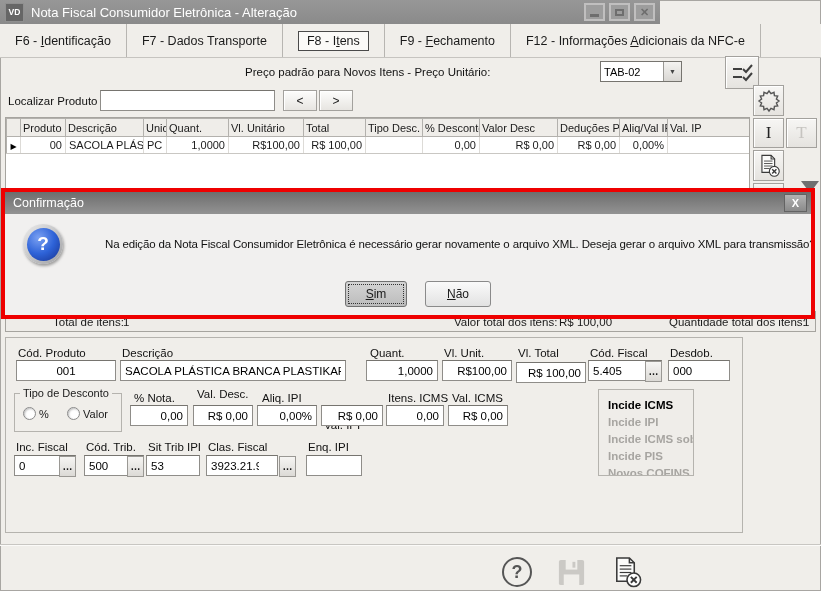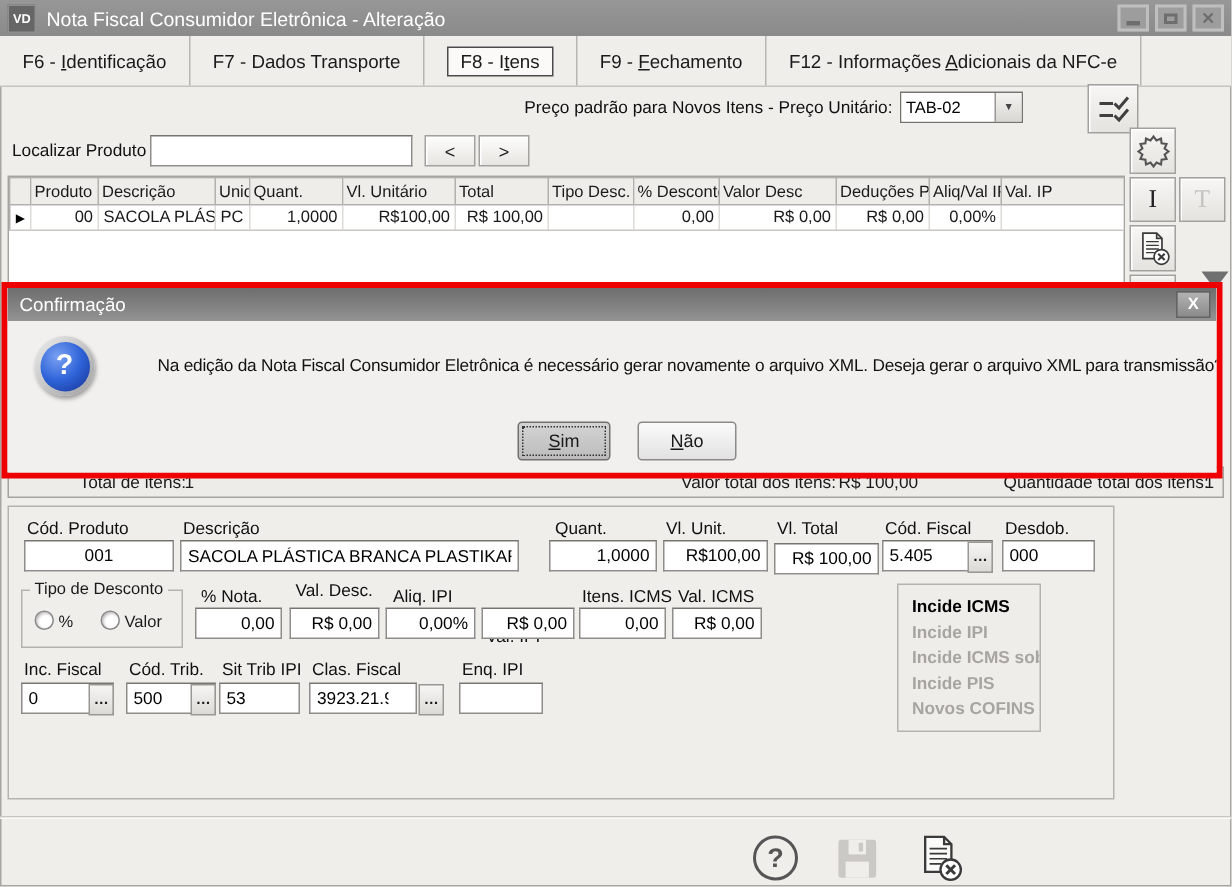--- a/index.html
+++ b/index.html
@@ -2,21 +2,21 @@
 <html><head>
 <meta charset="utf-8">
 <style>
   html,body{margin:0;padding:0;background:#d8d6d2;}
   #app{
     position:relative;width:821px;height:591px;background:#f0eeea;
     font-family:"Liberation Sans",sans-serif;font-size:11.5px;color:#1a1a1a;
     overflow:hidden;box-shadow:inset 0 0 0 1px #a8a6a2;
   }
   
-  .titlebar{position:absolute;left:0;top:0;width:821px;height:24px;
+  .titlebar{position:absolute;left:0;top:0;width:660px;height:24px;
     background:linear-gradient(180deg,#979797,#8a8a8a);display:flex;align-items:center;}
   .app-icon{width:17px;height:17px;margin-left:5px;background:#666;border:1px solid #8f8f8f;
     color:#fff;font-weight:bold;font-size:8.5px;display:flex;align-items:center;justify-content:center;}
   .win-title{color:#fff;font-size:13px;margin-left:7px;white-space:nowrap;}
   .win-controls{position:absolute;right:5px;top:3px;display:flex;gap:4px;}
   .win-btn{width:21px;height:18px;background:#9d9d9d;border:2px solid #c0bfbf;
     display:flex;align-items:center;justify-content:center;color:#6e6e6e;font-weight:bold;
     font-size:11px;cursor:pointer;box-sizing:border-box;}
   .glyph-min{width:9px;height:3px;background:#6e6e6e;margin-top:7px;}
   .glyph-max{width:9px;height:7px;border:2px solid #6e6e6e;box-sizing:border-box;}
@@ -74,21 +74,21 @@
   
   .detail-frame{position:absolute;left:5px;top:337px;width:738px;height:196px;
     border:1px solid #b5b3ae;box-sizing:border-box;}
   .groupbox{position:absolute;left:14px;top:393px;width:108px;height:39px;
     border:1px solid #b5b3ae;box-sizing:border-box;}
   .groupbox .legend{position:absolute;top:-7px;left:5px;background:#f0eeea;padding:0 3px;
     font-size:11px;white-space:nowrap;}
   .radio{display:inline-block;width:11px;height:11px;border-radius:50%;background:#fff;
     border:1px solid #8a8a8a;box-shadow:inset 1px 1px 2px rgba(0,0,0,.25);vertical-align:-2px;}
   .radio-item{position:absolute;top:13px;font-size:11px;cursor:pointer;white-space:nowrap;}
-  .incide-box{position:absolute;left:598px;top:389px;width:96px;height:99px;background:#efede9;
+  .incide-box{position:absolute;left:598px;top:389px;width:96px;height:87px;background:#efede9;
     border:1px solid #b5b3ae;box-sizing:border-box;padding:7px 0 0 9px;overflow:hidden;}
   .incide-box div{font-weight:bold;font-size:11.5px;line-height:17px;white-space:nowrap;color:#a7a5a1;}
   .incide-box div.active{color:#000;}
   
   .annotation{position:absolute;left:1px;top:188px;width:814px;height:131px;
     border:4px solid #ee0000;box-sizing:border-box;z-index:10;}
   .dialog{position:absolute;left:0;top:0;right:0;bottom:0;background:#f1f0ef;overflow:hidden;}
   .dlg-title{position:absolute;left:0;top:0;right:0;height:22px;
     background:linear-gradient(180deg,#6d6d6d,#939393);color:#fff;font-size:12.5px;
     display:flex;align-items:center;padding-left:8px;box-sizing:border-box;}
@@ -157,21 +157,21 @@
       <span class="box"><span>F8 - I</span><span class="u">t</span><span>ens</span></span>
     </div>
     <div class="tab">
       <span><span>F9 - </span><span class="u">F</span><span>echamento</span></span>
     </div>
     <div class="tab">
       <span><span>F12 - Informações </span><span class="u">A</span><span>dicionais da NFC-e</span></span>
     </div>
   </div>
 
-  <div class="lbl" style="left:245px;top:66px;width:350px;text-align:right;">Preço padrão para Novos Itens - Preço Unitário:</div>
+  <div class="lbl" style="left:245px;top:66px;width:350px;text-align:left;">Preço padrão para Novos Itens - Preço Unitário:</div>
   <div class="combo">
     <input readonly="" value="TAB-02" style="">
     <div class="combo-btn">▼</div>
   </div>
   <div class="tbtn" style="left:725px;top:56px;width:34px;height:33px;">
     <svg width="22" height="18" viewBox="0 0 22 18">
       <line x1="2" y1="5" x2="11" y2="5" stroke="#3f3f3f" stroke-width="2"></line>
       <polyline points="12,5 15,8 21,1" fill="none" stroke="#3f3f3f" stroke-width="2"></polyline>
       <line x1="2" y1="13" x2="11" y2="13" stroke="#3f3f3f" stroke-width="2"></line>
       <polyline points="12,13 15,16 21,9" fill="none" stroke="#3f3f3f" stroke-width="2"></polyline>

